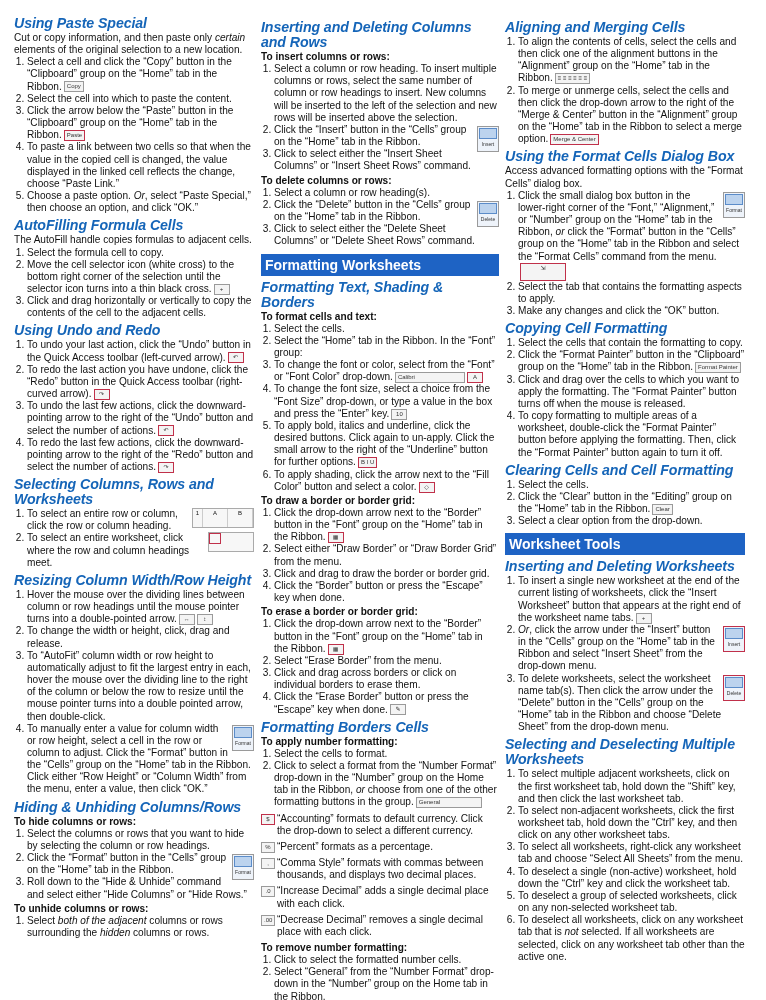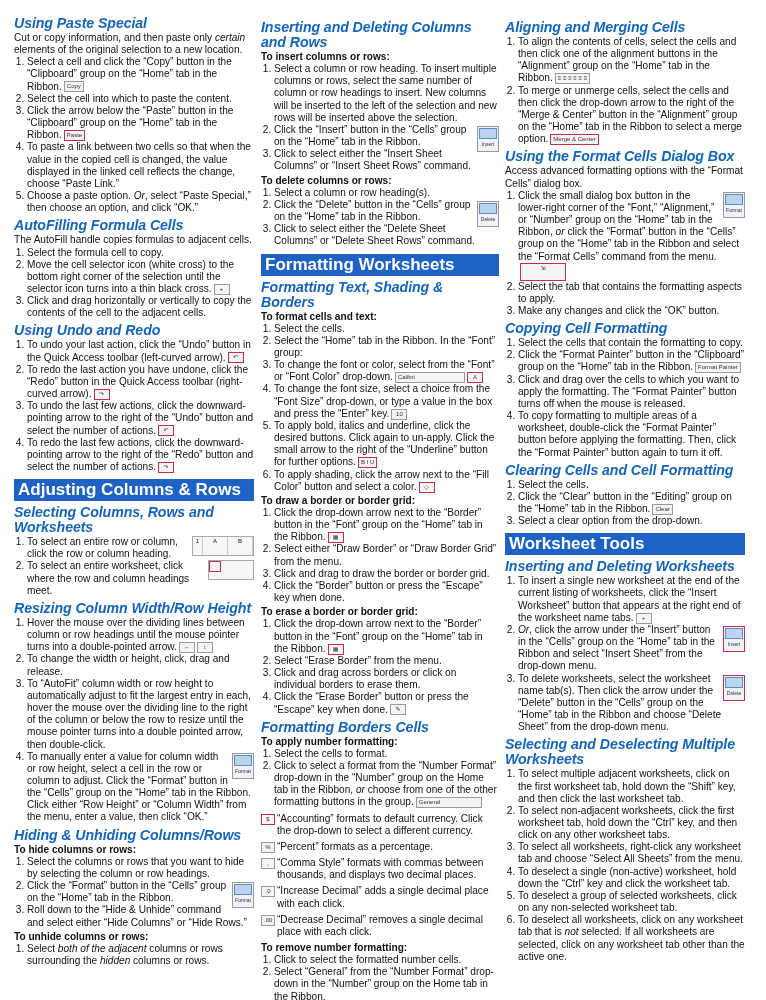--- a/index.html
+++ b/index.html
@@ -11,21 +11,21 @@
   .col { position: absolute; top: 0; }
   .col1 { left: 14px; width: 240px; top: 16px; }
   .col2 { left: 261px; width: 238px; top: 20px; }
   .col3 { left: 505px; width: 240px; top: 20px; }
   h2.sec {
     font-size: 14.2px; line-height: 15px; margin: 0 0 1px 0;
     color: #1565b8; font-weight: bold; letter-spacing: -0.1px; font-style: italic;
   }
   .banner {
     background: #1e63c4; color: #fff; font-weight: bold;
-    font-size: 17px; padding: 2px 4px; margin: 6px 0 4px 0;
+    font-size: 14px; padding: 2px 4px; margin: 6px 0 4px 0;
     line-height: 18px;
   }
   p, li, .sub {
     font-size: 10.1px; line-height: 12.15px; margin: 0;
   }
   .sub { font-weight: bold; }
   ol { margin: 0 0 2px 0; padding: 0 0 0 13px; }
   ol li { padding-left: 0; }
   .blk { margin-bottom: 4px; }
   b { font-weight: normal; }
@@ -82,21 +82,20 @@
   <div class="blk">
     <h2 class="sec">Using Undo and Redo</h2>
     <ol>
       <li><b>To undo your last action</b><span>, click the “Undo” button in the Quick Access toolbar (left-curved arrow).</span><span class="ico red">↶</span></li>
       <li><b>To redo the last action you have undone</b><span>, click the “Redo” button in the Quick Access toolbar (right-curved arrow).</span><span class="ico red">↷</span></li>
       <li><b>To undo the last few actions</b><span>, click the downward-pointing arrow to the right of the “Undo” button and select the number of actions.</span><span class="ico red">↶</span></li>
       <li><b>To redo the last few actions</b><span>, click the downward-pointing arrow to the right of the “Redo” button and select the number of actions.</span><span class="ico red">↷</span></li>
     </ol>
   </div>
 
-  <div class="banner">Adjusting Columns &amp; Rows</div>
 
   <div class="blk">
     <h2 class="sec">Selecting Columns, Rows and Worksheets</h2>
     <ol>
       <li><span class="rowcol">
             <span>1</span>
             <span>A</span>
             <span>B</span>
           </span><b>To select an entire row or column</b><span>, click the row or column heading.</span></li>
       <li><span class="corner"><span class="c"></span></span><b>To select an entire worksheet</b><span>, click where the row and column headings meet.</span></li>

